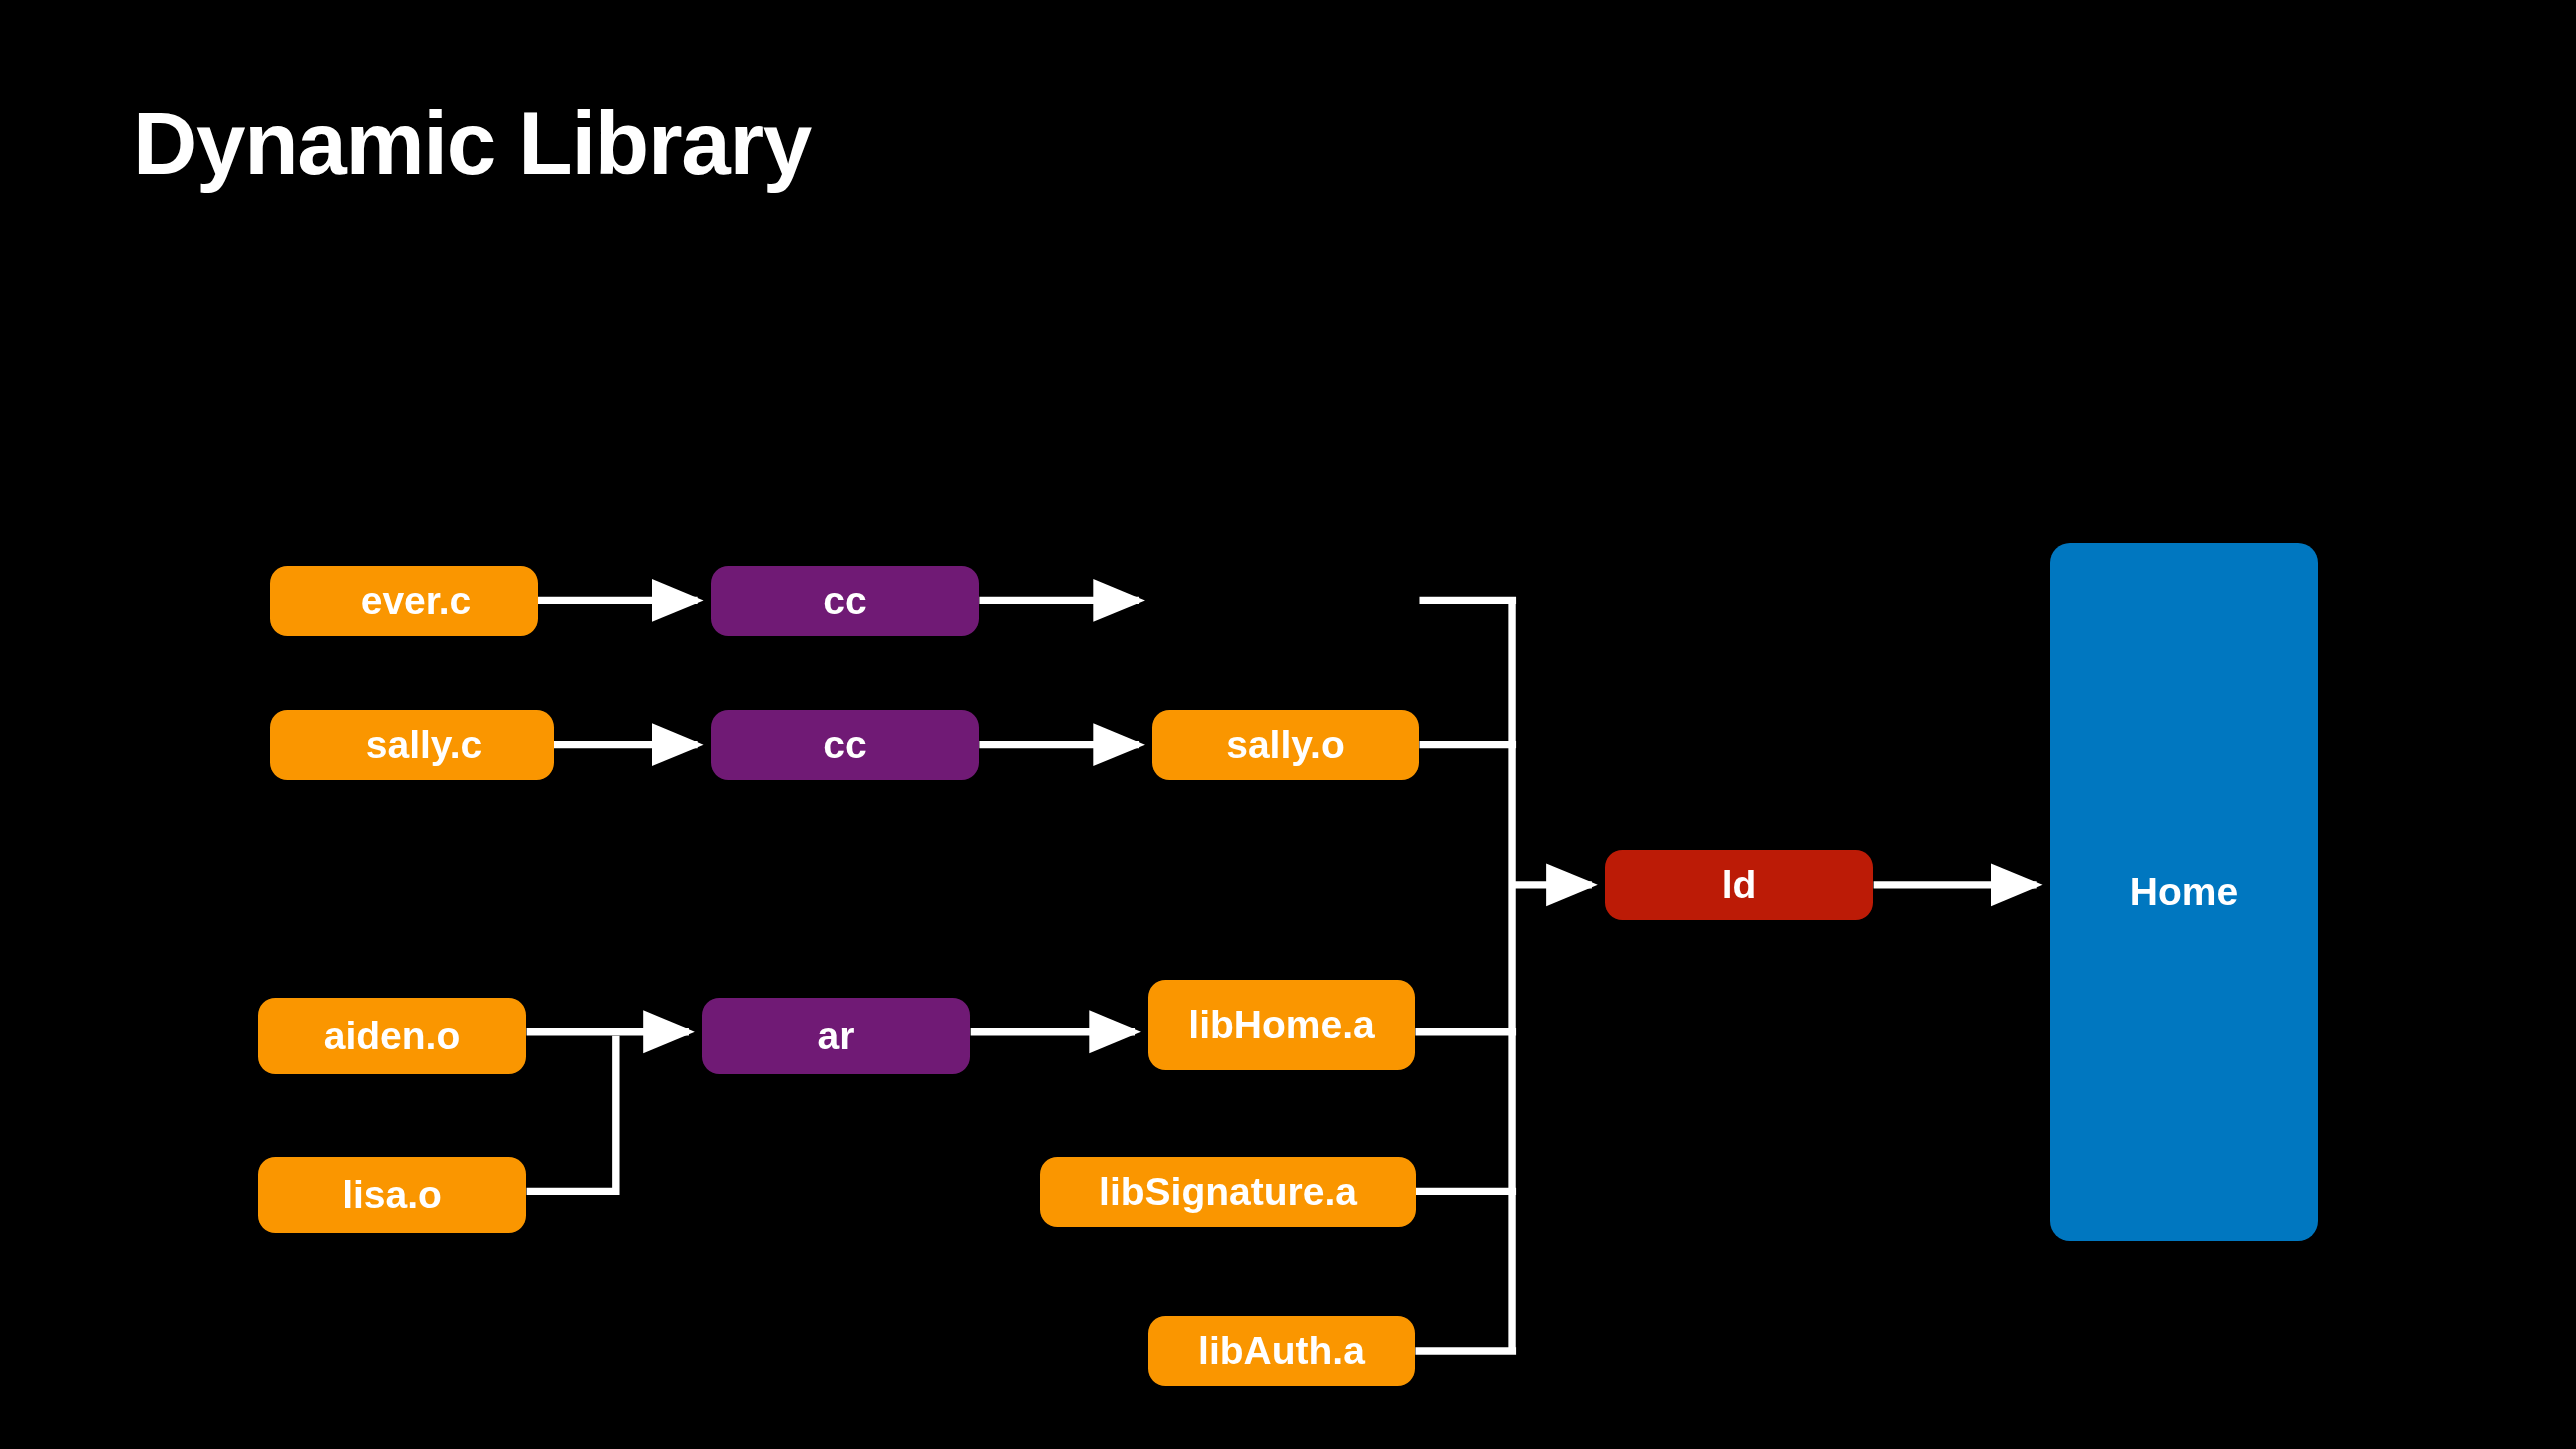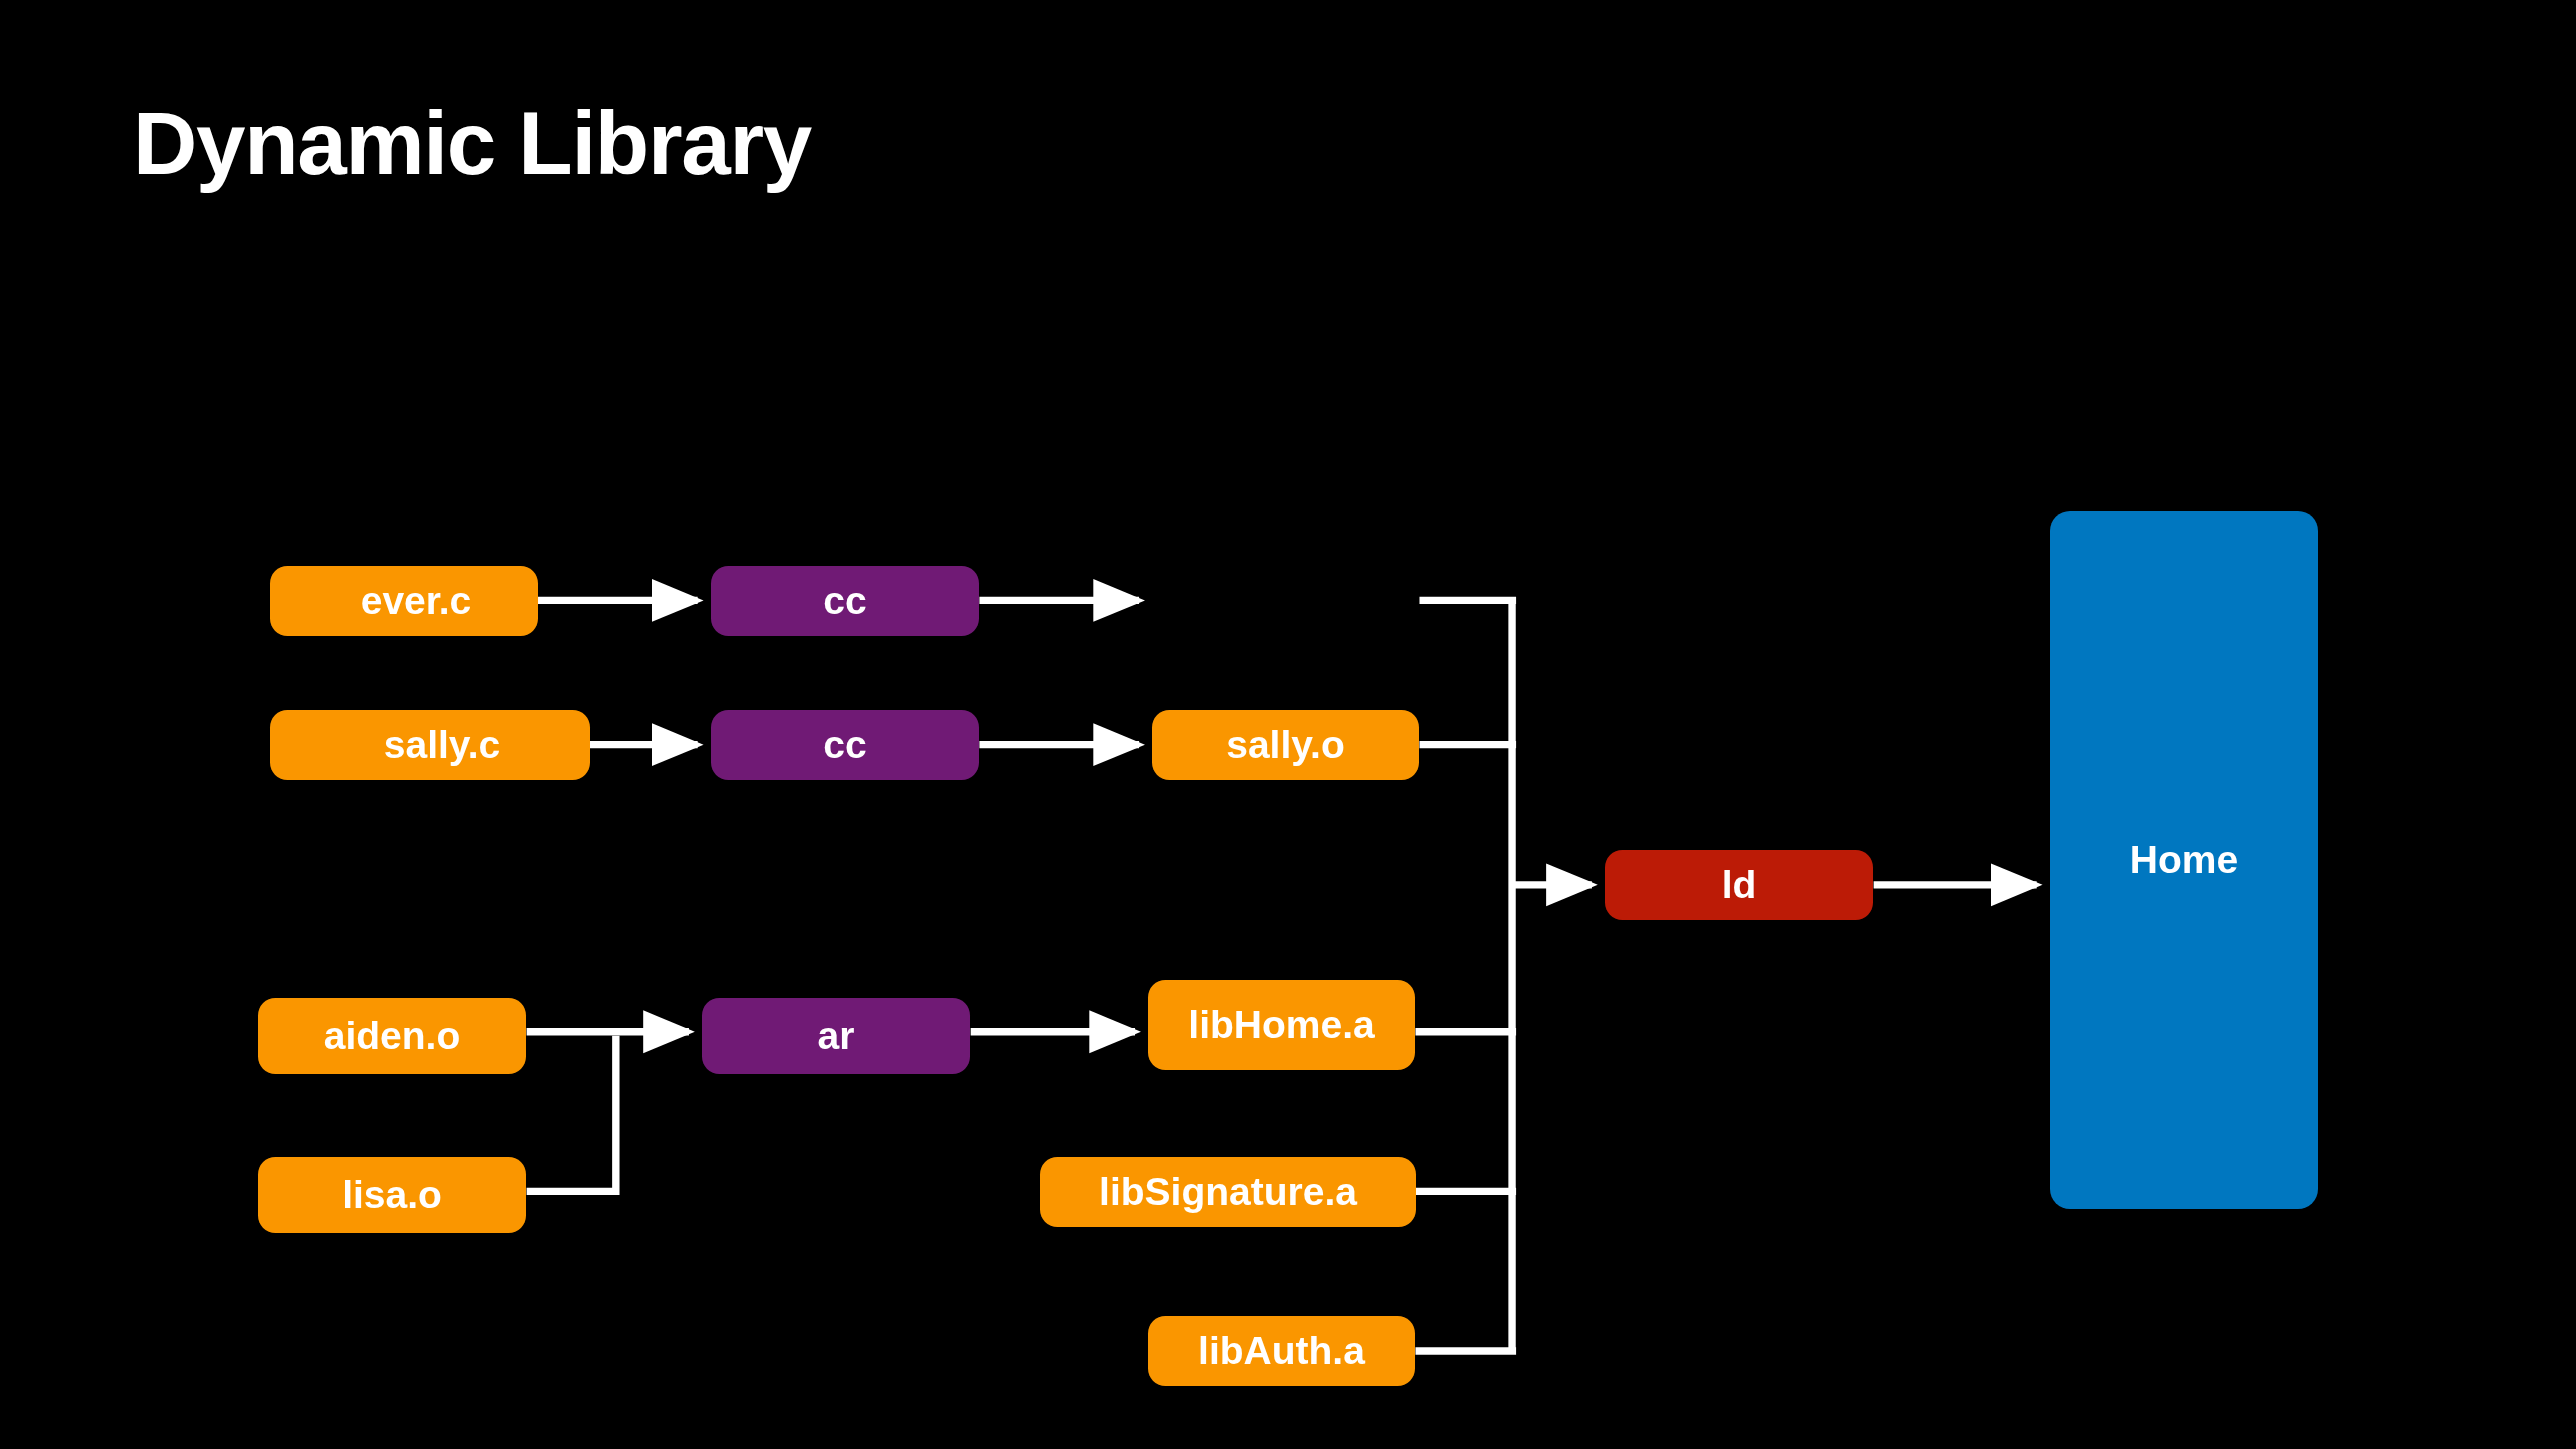--- a/index.html
+++ b/index.html
@@ -94,21 +94,21 @@
       <line x1="2254" y1="1319" x2="2373" y2="1319" marker-end="url(#arrowhead)"></line>
 
       <line x1="2793" y1="1319" x2="3036" y2="1319" marker-end="url(#arrowhead)"></line>
     </g>
   </svg>
 
   <div class="node src" style="left:270px; top:566px; width:268px; height:70px;">
     <span>ever.c</span>
   </div>
 
-  <div class="node src" style="left:270px; top:710px; width:320px; height:70px;">
+  <div class="node src" style="left:270px; top:710px; width:284px; height:70px;">
     <span>sally.c</span>
   </div>
 
   <div class="node tool" style="left:711px; top:566px; width:268px; height:70px;">
     <span>cc</span>
   </div>
 
   <div class="node tool" style="left:711px; top:710px; width:268px; height:70px;">
     <span>cc</span>
   </div>
@@ -139,18 +139,18 @@
   </div>
 
   <div class="node lib" style="left:1040px; top:1157px; width:376px; height:70px;">
     <span>libSignature.a</span>
   </div>
 
   <div class="node linker" style="left:1605px; top:850px; width:268px; height:70px;">
     <span>ld</span>
   </div>
 
-  <div class="node product" style="left:2050px; top:511px; width:268px; height:698px;">
+  <div class="node product" style="left:2050px; top:543px; width:268px; height:698px;">
     <span>Home</span>
   </div>
 
 </div>
 
 
 </body></html>

